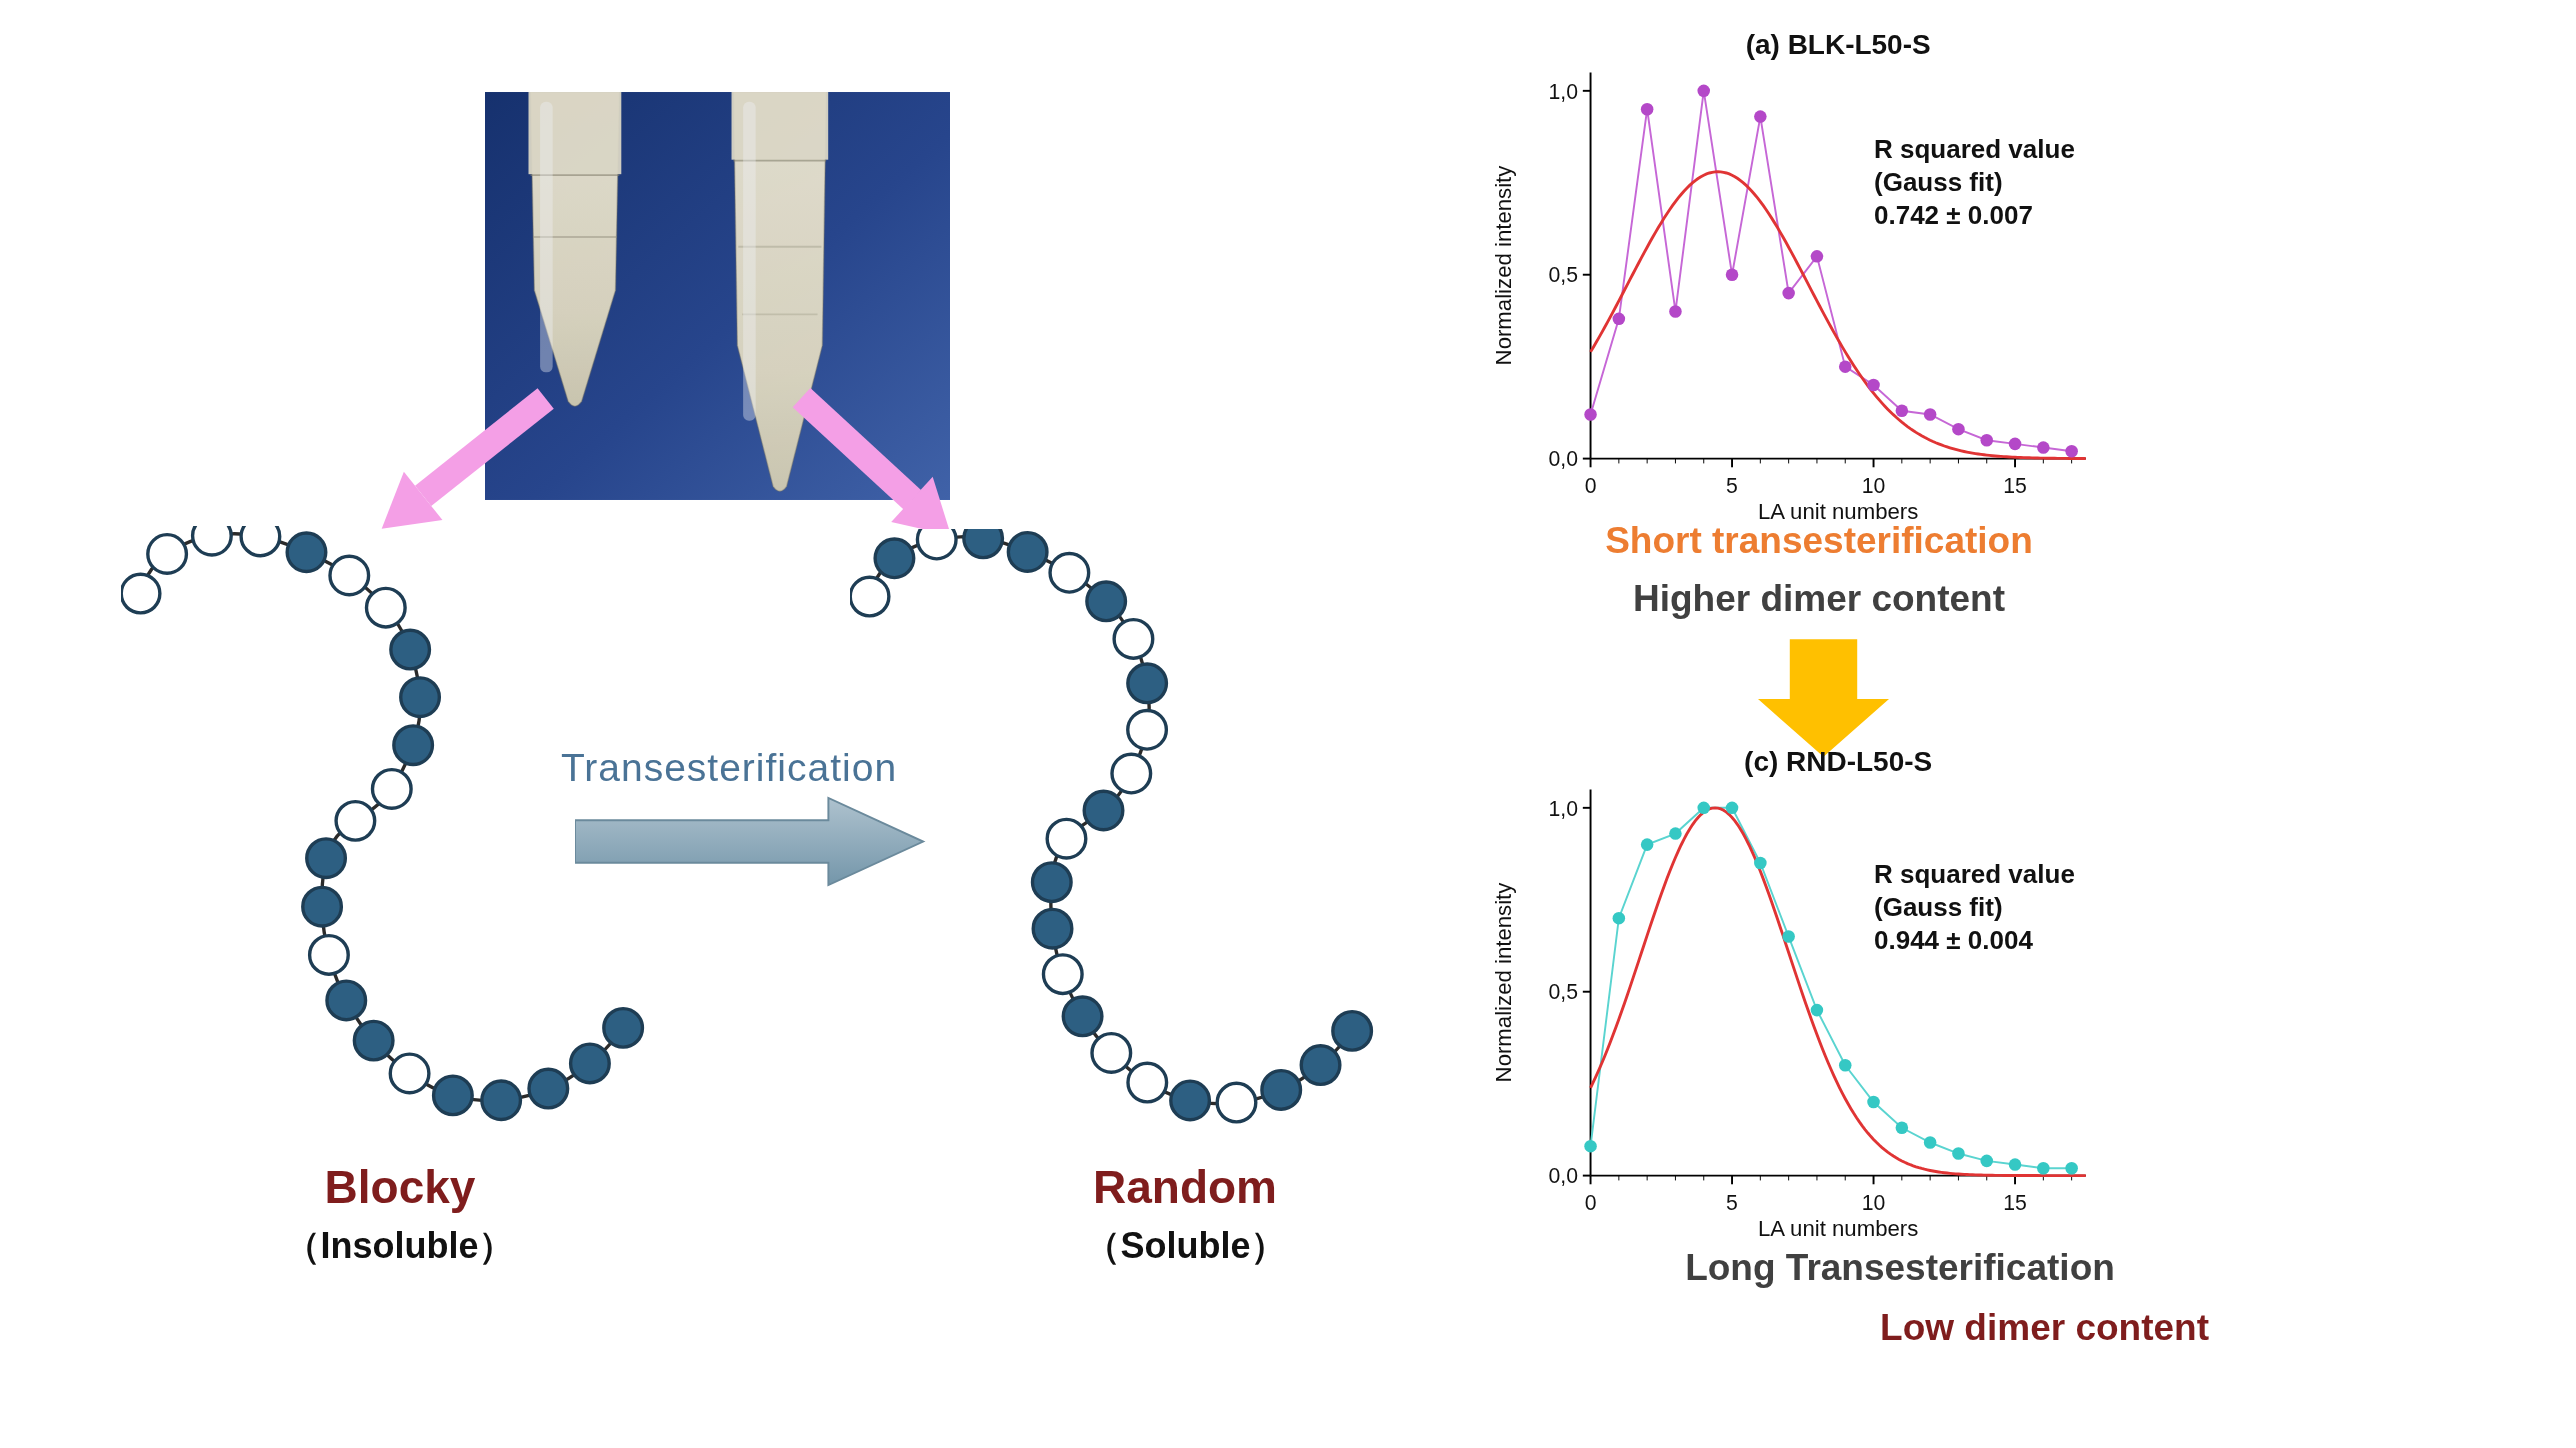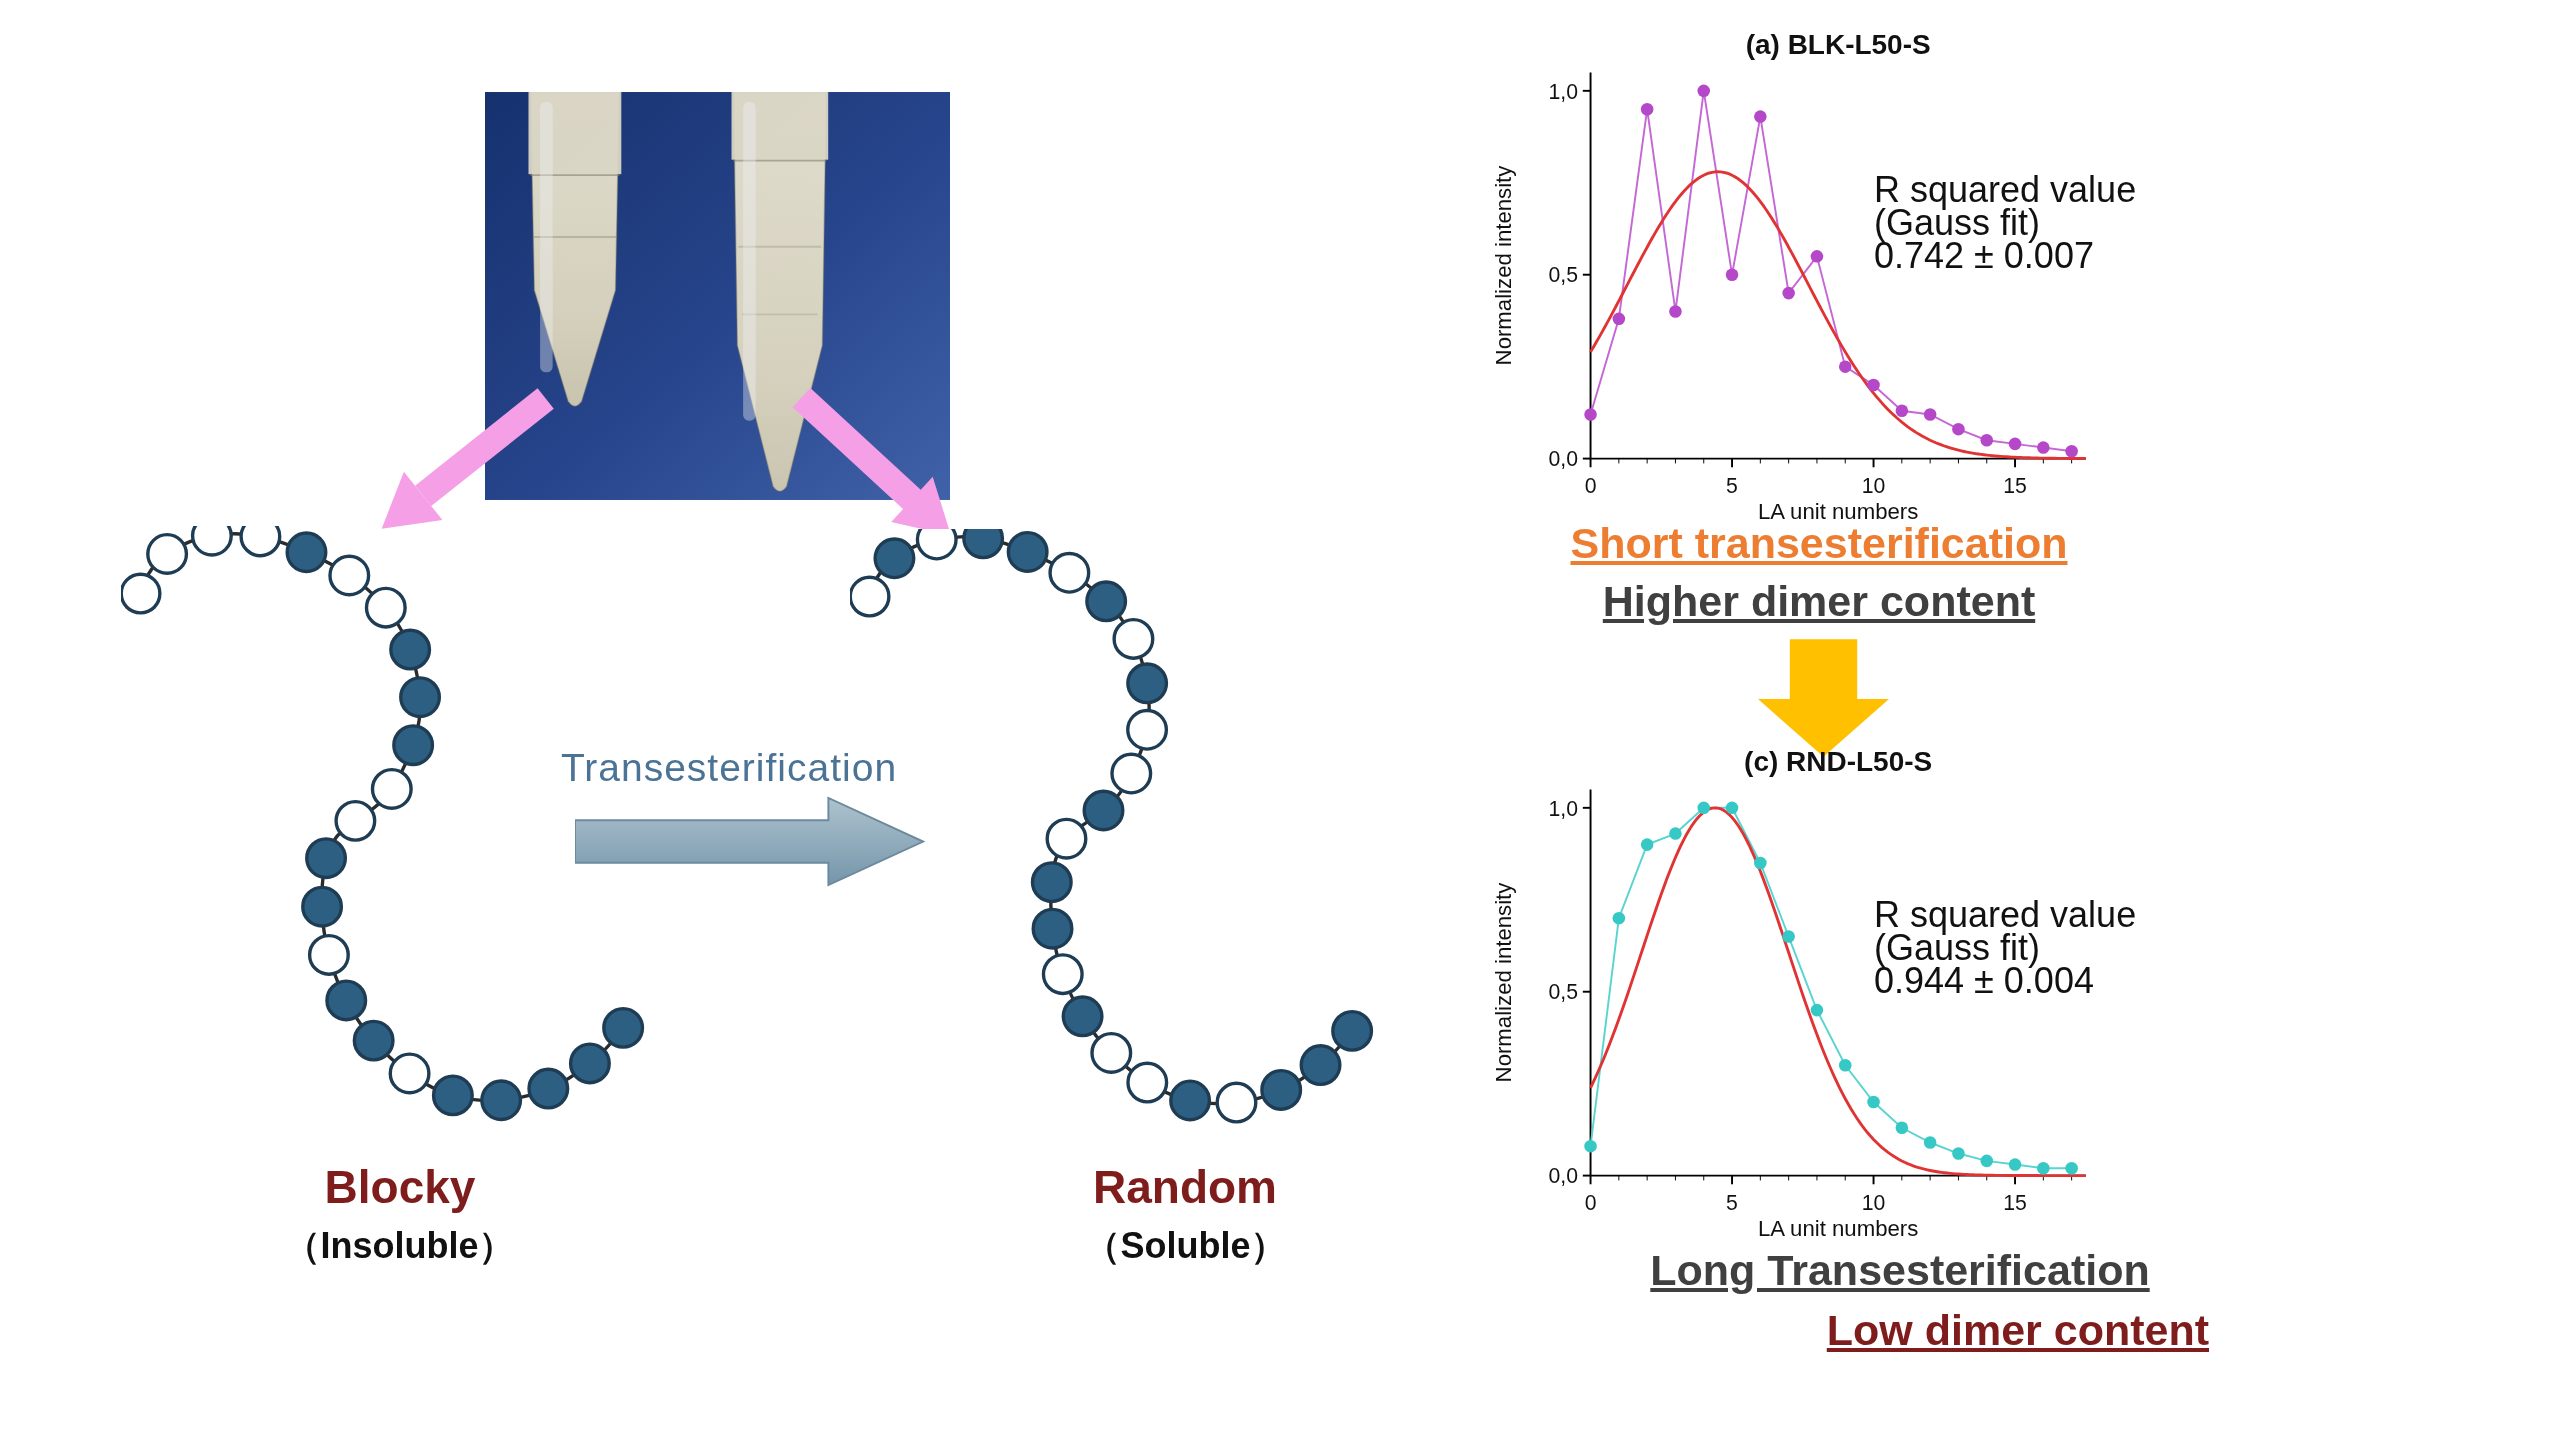--- a/index.html
+++ b/index.html
@@ -3,22 +3,22 @@
 <meta charset="utf-8">
 <style>
   html,body{margin:0;padding:0;background:#ffffff;}
   body{font-family:"Liberation Sans","DejaVu Sans",sans-serif;}
   #canvas{position:relative;width:2576px;height:1449px;background:#ffffff;overflow:hidden;}
   .abs{position:absolute;}
   .center{text-align:center;}
   .chem-label{font-size:46px;font-weight:bold;color:#7f1d1d;line-height:1.0;}
   .chem-sub{font-size:36px;font-weight:bold;color:#111;line-height:1.0;}
   .trans-label{font-size:39px;color:#4A7396;font-weight:500;letter-spacing:1px;}
-  .caption{font-size:43px;font-weight:bold;line-height:1.0;text-decoration:underline;}
-  .annot{font-size:36px;font-weight:normal;color:#111;line-height:33px;margin-top:40px;}
+  .caption{font-size:37px;font-weight:bold;line-height:1.0;}
+  .annot{font-size:26px;font-weight:bold;color:#111;line-height:33px;}
   svg text{font-family:"Liberation Sans","DejaVu Sans",sans-serif;}
 </style>
 </head>
 <body>
 
 <div id="canvas">
 
   <svg class="abs" style="left:485px;top:92px;" width="465" height="408" viewBox="0 0 481 422">
     <defs>
       <linearGradient id="bgNavy" x1="0" y1="0" x2="1" y2="1">

